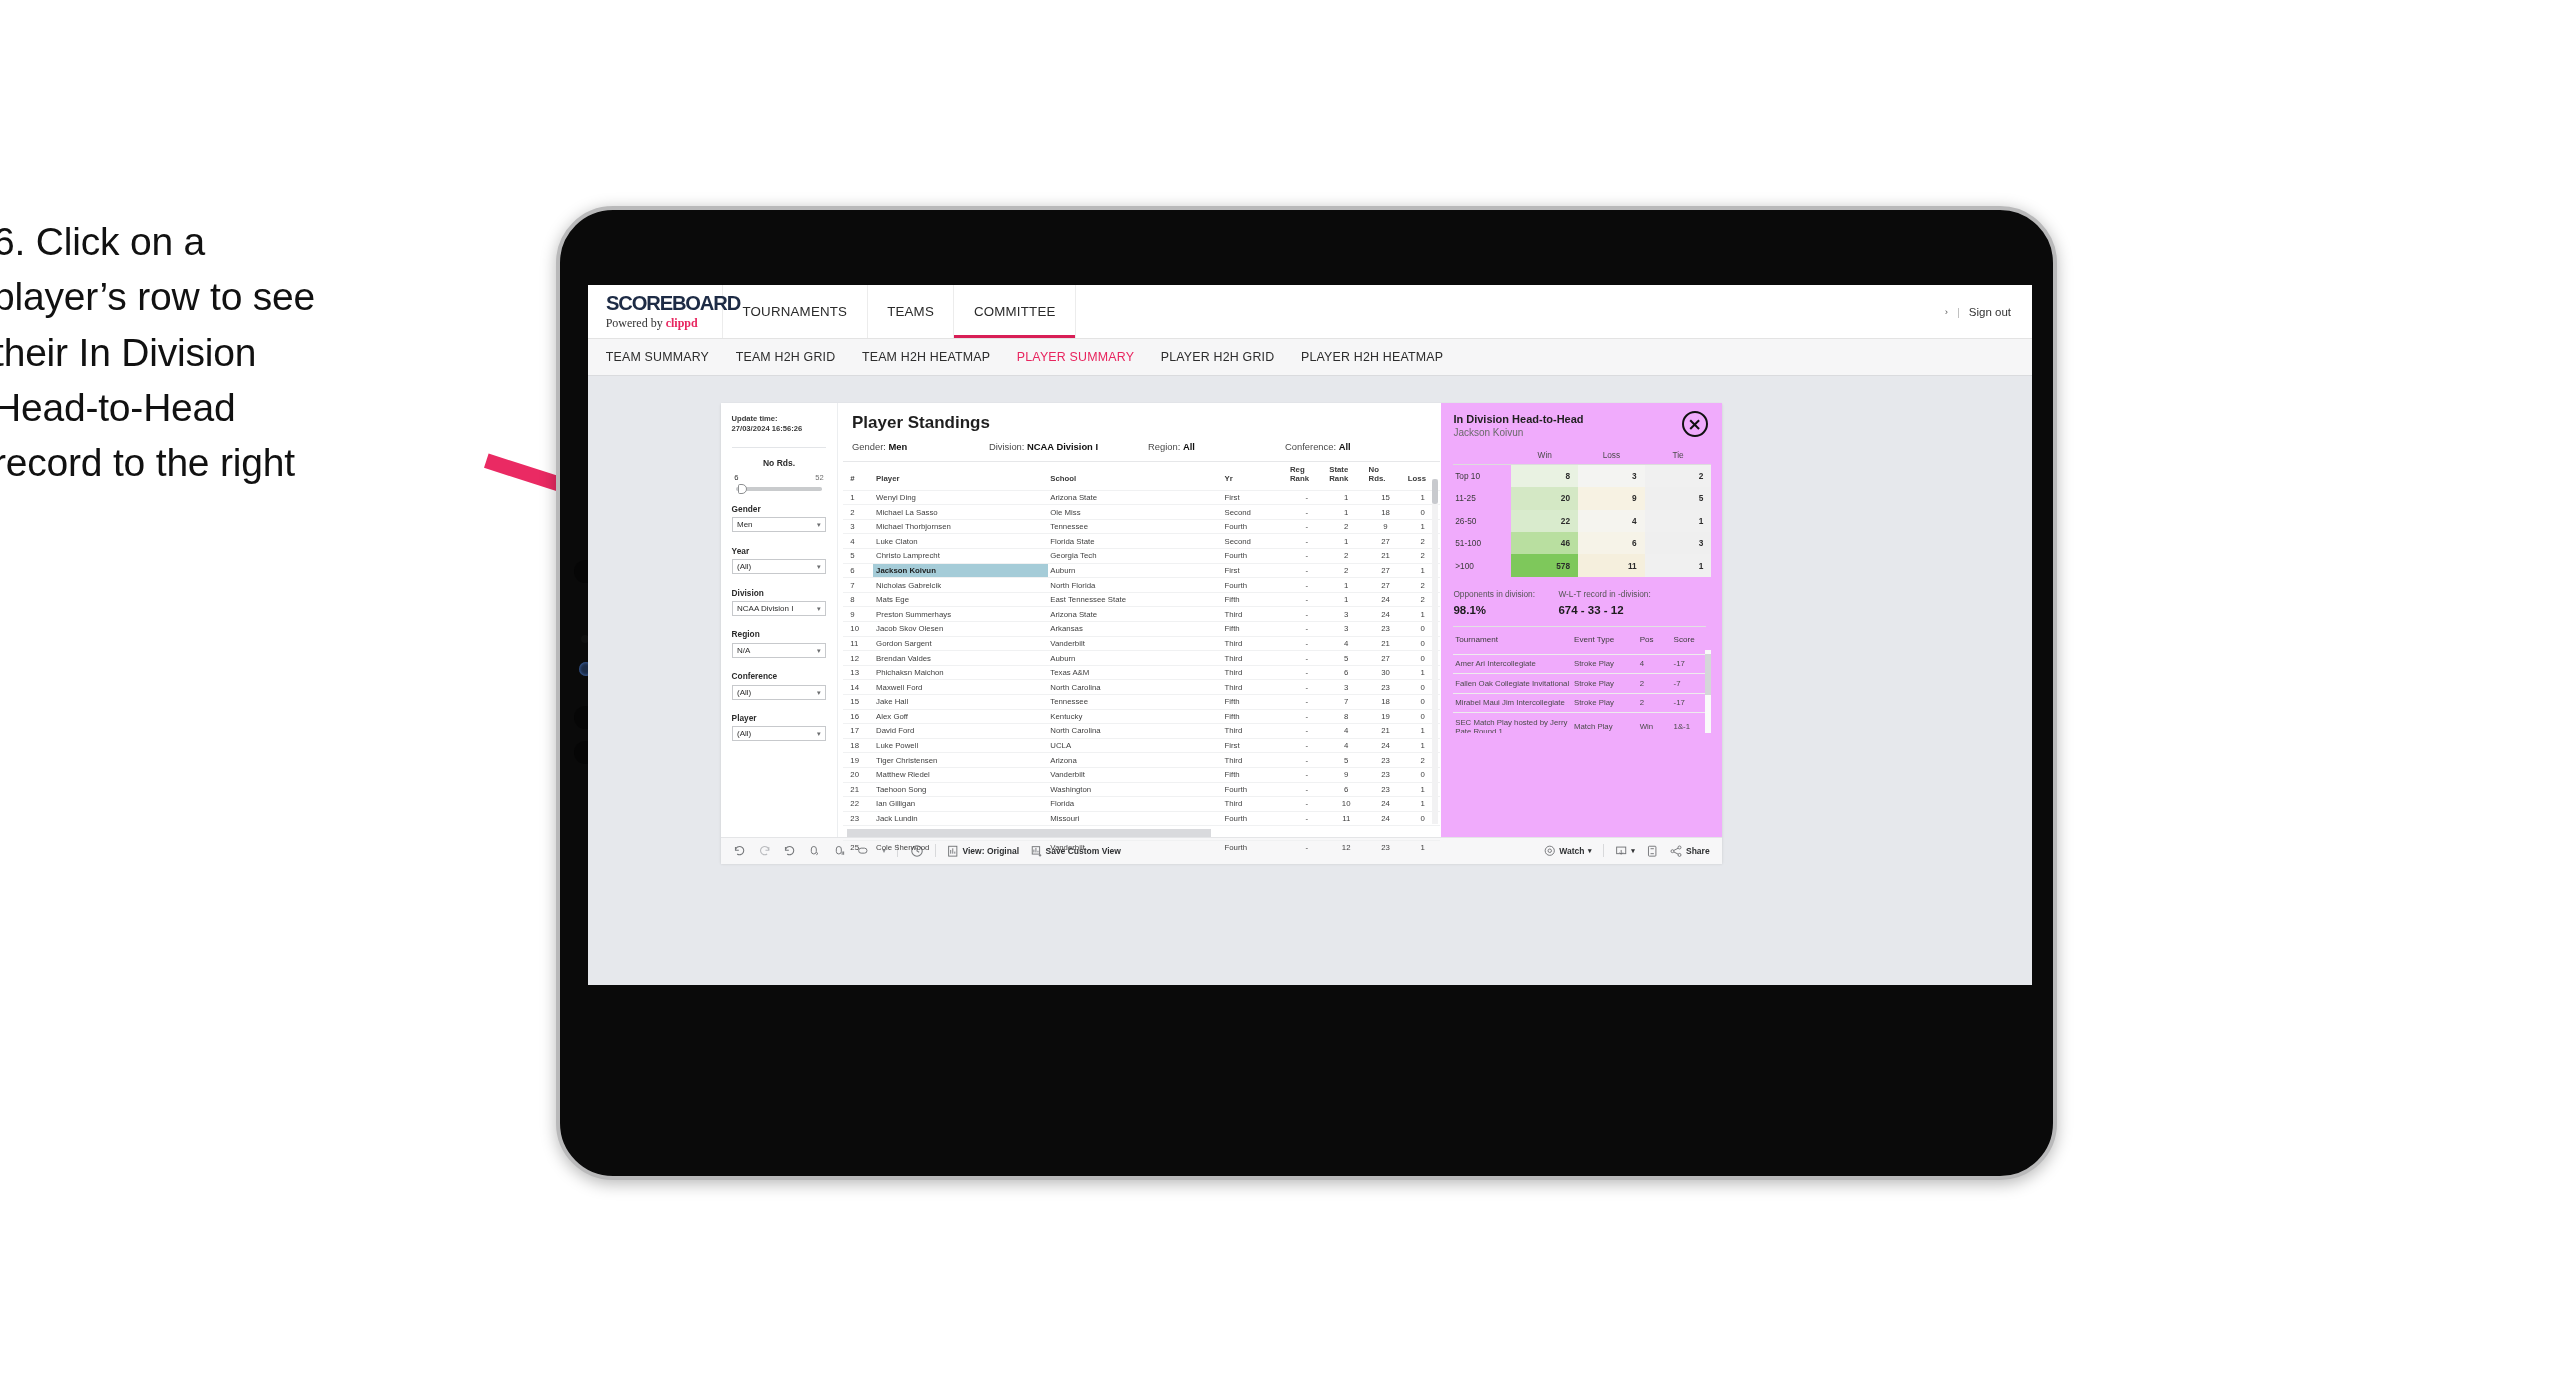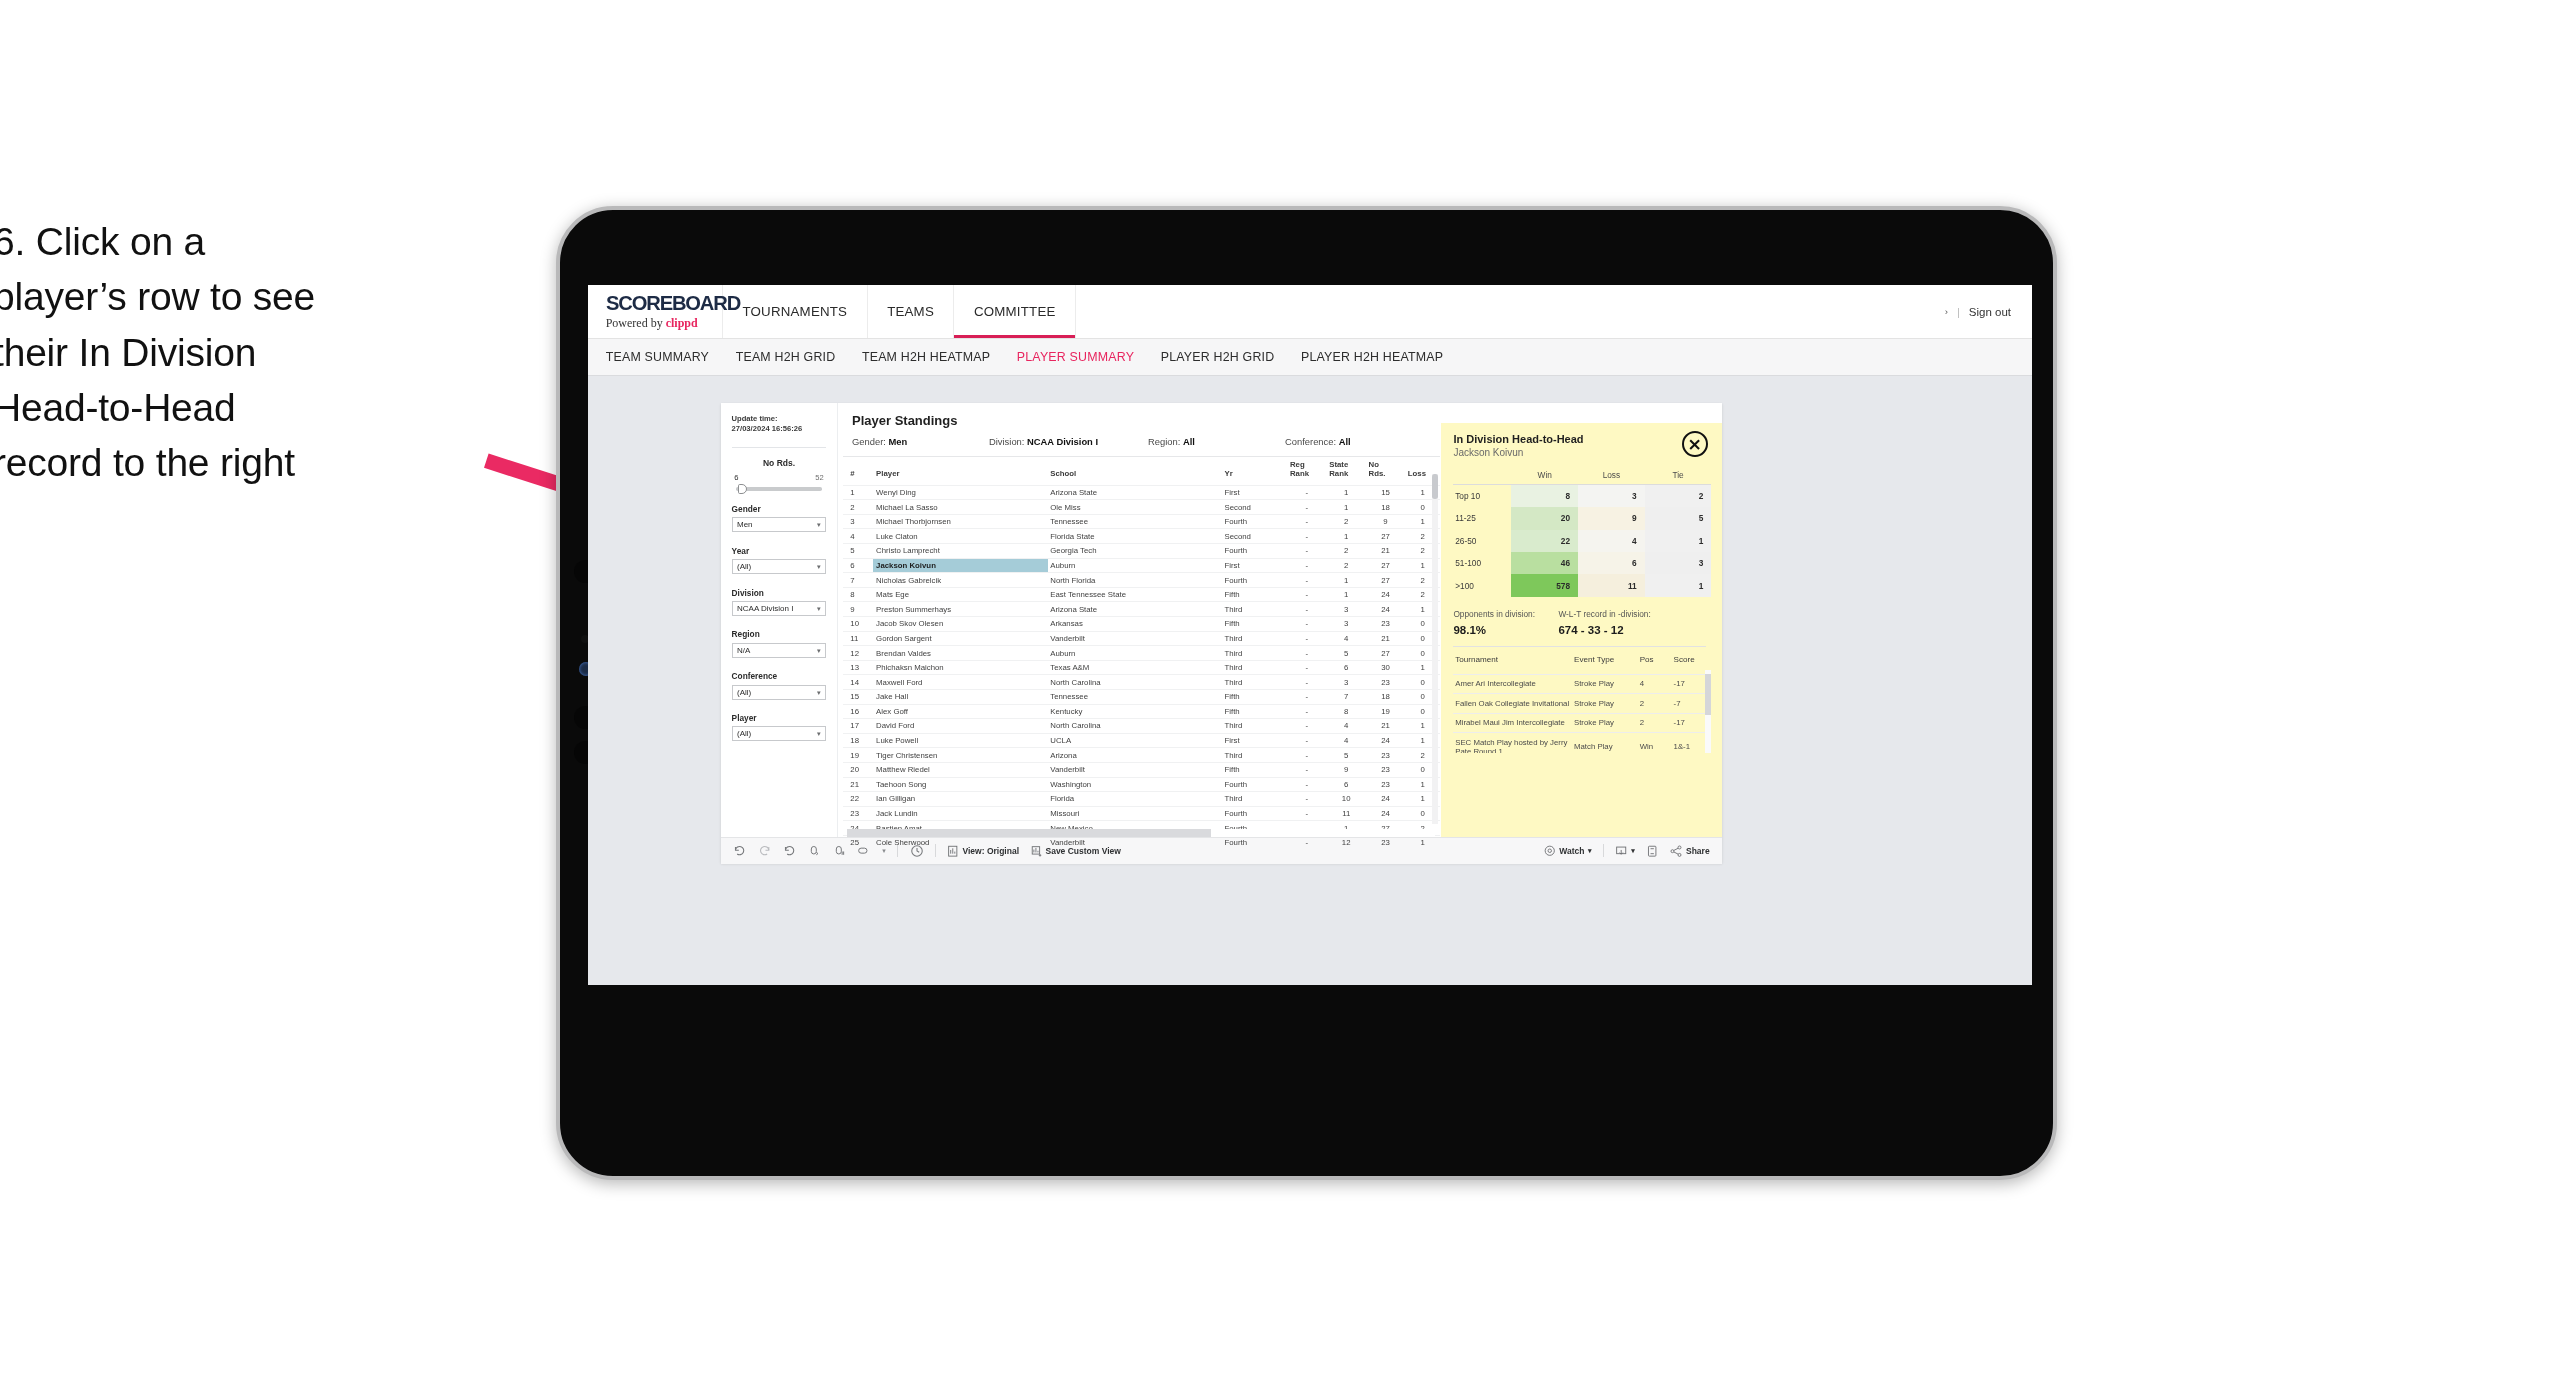--- a/index.html
+++ b/index.html
@@ -121,21 +121,21 @@
   .f-label { font-size:8.3px; font-weight:bold; color:#2b2b2b; margin-bottom:3.5px; }
   .f-select {
     height:15px; border:0.9px solid #c7c9cc; background:#fff;
     display:flex; align-items:center; justify-content:space-between;
     padding:0 3.5px 0 4.4px; font-size:8px; color:#2b2b2b; cursor:pointer;
   }
   .f-select .car { font-size:6.2px; color:#6c6e70; }
 
   
   .standings { flex:1; min-width:0; display:flex; flex-direction:column; background:#fff; }
-  .st-title { font-size:13px; font-weight:bold; color:#1f1f1f; padding:10.6px 0 0 14px; }
+  .st-title { font-size:17px; font-weight:bold; color:#1f1f1f; padding:10.6px 0 0 14px; }
   .st-meta { display:flex; padding:8px 0 8.9px 14px; font-size:9.4px; color:#4a4a4a; }
   .st-meta .m { width:137px; }
   .st-meta .m b { color:#111; }
   .st-meta .m.wide { width:159px; }
 
   .tbl-wrap { flex:1; min-height:0; position:relative; border-top:0.9px solid #e6e7e9; margin-left:5.3px;}
   table.pl { width:100%; border-collapse:collapse; table-layout:fixed; }
   table.pl th {
     font-size:7.8px; color:#3b3b3b; font-weight:bold; text-align:left;
     padding:4.4px 2.7px 5.3px 2.7px; vertical-align:bottom; line-height:1.15;
@@ -153,22 +153,22 @@
   .c-nords { width:30px; text-align:center;}
   .c-wins { width:26.6px; text-align:center;}
   tr.sel td.c-player { background:#a5ccd8; color:#1d1d1d; font-weight:bold;}
   .vscroll { position:absolute; right:1.8px; top:17px; width:6.2px; height:25px; background:#c8cace; border-radius:2.7px;}
   .vscroll-trough { position:absolute; right:1.8px; top:17px; width:6.2px; bottom:3.5px; background:#f2f2f3;}
   .hscroll-trough { height:8px; background:#fff; position:relative; margin:1.8px 5.3px 0 8.9px;}
   .hscroll { position:absolute; left:0; top:0; height:8px; width:62%; background:#d9dadd; }
 
   
   .detail {
-    width:282px; flex:0 0 282px; background:#fef9c3; padding:10.6px 10.6px 0 12.4px;
-    border-left:0.9px solid #fff; position:relative;margin-top:20px;
+    width:282px; flex:0 0 282px; background:#f0abfc; padding:10.6px 10.6px 0 12.4px;
+    border-left:0.9px solid #fff; position:relative;
   }
   .d-title { font-size:11px; font-weight:bold; color:#1f1f1f; }
   .d-sub { font-size:10px; color:#6a6a6a; margin-top:1.8px; }
   .close-btn {
     position:absolute; right:14px; top:8.9px; width:26px; height:26px;
     border:2.1px solid #111; border-radius:50%; cursor:pointer;
     display:flex; align-items:center; justify-content:center;
   }
   .close-btn svg { display:block; }
 

